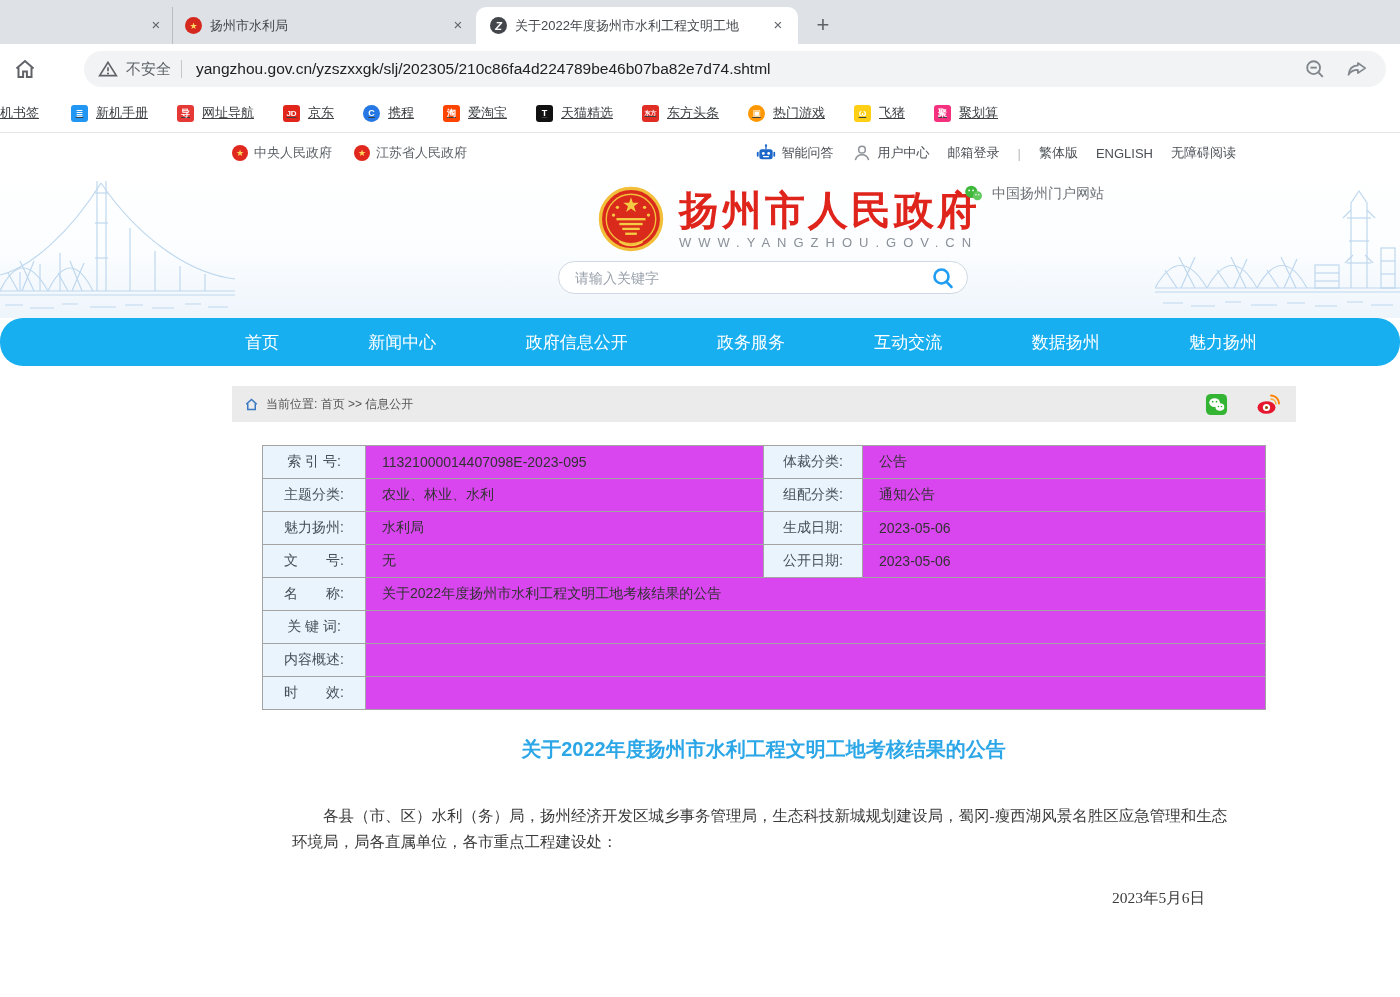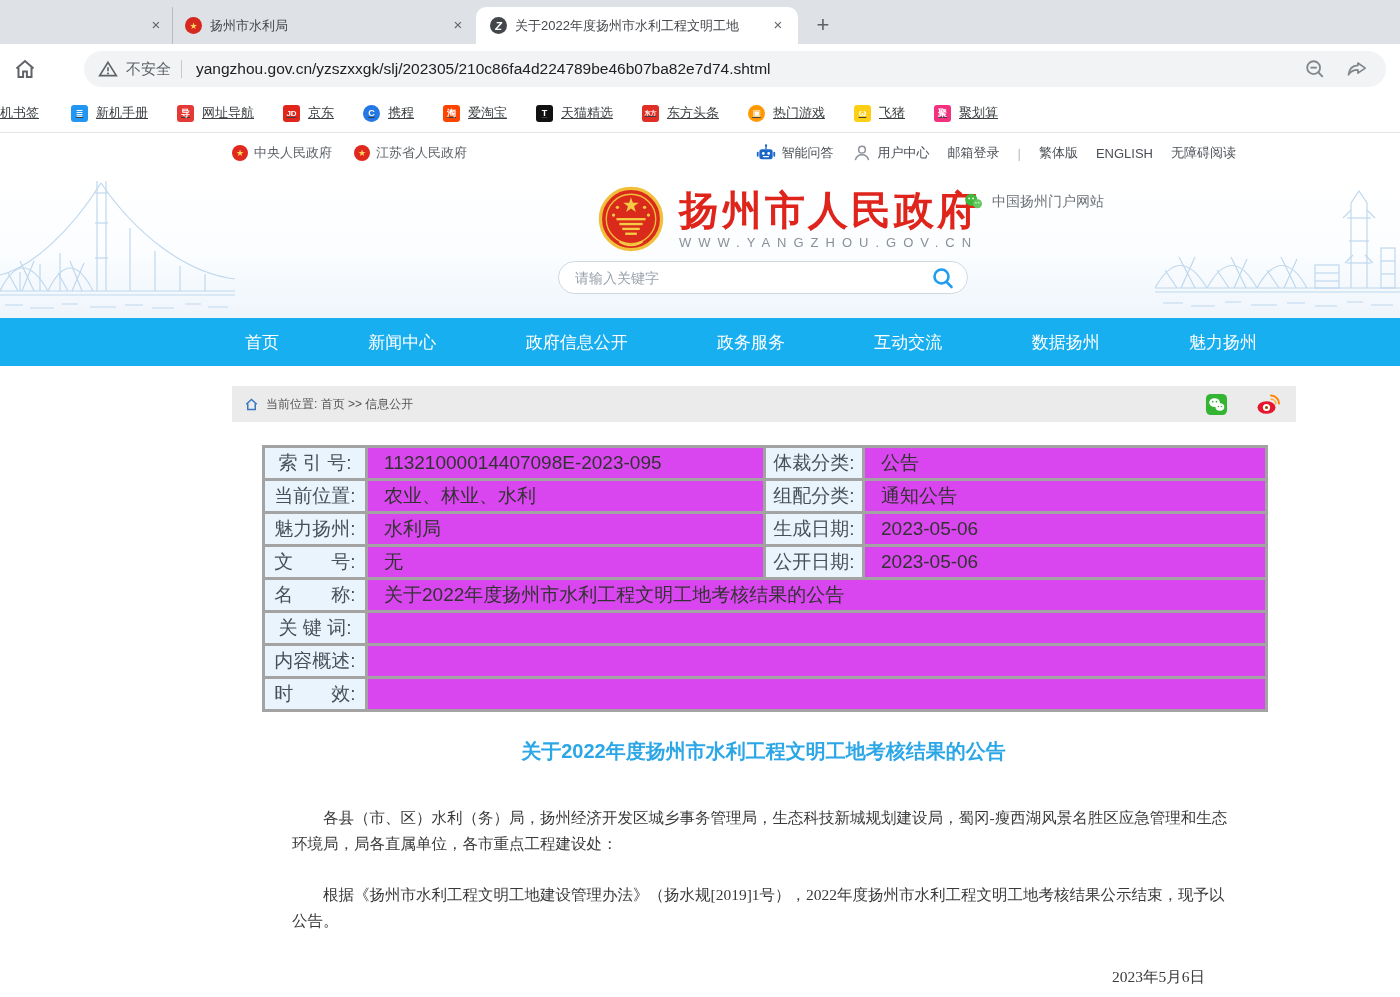--- a/index.html
+++ b/index.html
@@ -51,45 +51,45 @@
 
   
   .banner { height:145px; position:relative; overflow:hidden;
     background:linear-gradient(180deg,#ffffff 0%,#fbfdff 55%,#eef5fb 100%); }
   .bridge { position:absolute; top:0; pointer-events:none; }
   .bridge-left { left:0; } .bridge-right { right:0; }
   .logo-group { position:absolute; left:598px; top:13px; display:flex; align-items:center; }
   .emblem-big { width:66px; height:66px; margin-right:15px; flex:none; }
   .site-name { font-size:40px; font-weight:bold; color:#df241b; letter-spacing:3px; line-height:44px; }
   .site-domain { font-size:13px; color:#8a9099; letter-spacing:7px; margin-top:3px; }
-  .portal { position:absolute; left:963px; top:18px; display:flex; align-items:center;
+  .portal { position:absolute; left:963px; top:10px; display:flex; align-items:center;
     font-size:14px; color:#6b7075; }
   .portal svg { margin-right:8px; }
   .search-bar { position:absolute; left:558px; top:88px; width:410px; height:33px;
     border:1px solid #cfd8e2; border-radius:17px; background:#fff;
     display:flex; align-items:center; padding:0 12px 0 16px; }
   .search-input { flex:1; border:none; outline:none; font-size:14px; color:#333; background:transparent; }
   .search-input::placeholder { color:#9aa2ac; }
 
   
-  .nav { height:48px; background:#17aff0; }
+  .nav { height:48px; background:#17aff0;border-radius:23px; }
   .nav-inner { margin-left:245px; width:1012px; height:100%;
     display:flex; justify-content:space-between; align-items:center; }
   .nav-item { color:#fff; font-size:17px; cursor:pointer; }
 
   
   .card { width:1064px; margin:20px 0 0 232px; background:#fff; }
   .crumb-bar { height:36px; background:#ebebeb; display:flex; align-items:center; padding:0 16px 0 12px; }
   .crumb-text { font-size:12px; color:#555; margin-left:7px; }
   .crumb-icons { margin-left:auto; display:flex; align-items:center; }
   .crumb-icons > * { margin-left:28px; }
   .card-body { padding:23px 31px 0 30px; }
 
   .meta-table { width:1003px; border-collapse:collapse; table-layout:fixed; }
-  .meta-table td { border:3px solid #a3a3a3; height:33px; font-size:19px; }
+  .meta-table td { border:1px solid #a3a3a3; height:33px; font-size:14px; }
   td.lbl { background:#e9f4fc; text-align:center; color:#47505a; }
   td.val { padding-left:16px; color:#333; background:#d946ef; }
   .w-l1 { width:103px; } .w-v1 { width:398px; } .w-l2 { width:99px; } .w-v2 { width:403px; }
 
   .article-title { text-align:center; color:#2ba6e6; font-size:20px; font-weight:bold;
     margin:26px 0 0; }
   .article-p { font-family:"Liberation Serif","DejaVu Serif",serif; font-size:15.5px;
     color:#3a3a3a; line-height:26px; text-indent:2em; margin:0 30px; }
   .p1 { margin-top:40px; }
   .p2 { margin-top:25px; }
@@ -358,21 +358,21 @@
   <div class="card-body">
     <table class="meta-table">
       <tbody>
           <tr>
         <td class="lbl w-l1">索 引 号:</td>
         <td class="val w-v1">11321000014407098E-2023-095</td>
         <td class="lbl w-l2">体裁分类:</td>
         <td class="val w-v2">公告</td>
       </tr>
       <tr>
-        <td class="lbl">当前位置:</td>
+        <td class="lbl">主题分类:</td>
         <td class="val">农业、林业、水利</td>
         <td class="lbl">组配分类:</td>
         <td class="val">通知公告</td>
       </tr>
       <tr>
         <td class="lbl">魅力扬州:</td>
         <td class="val">水利局</td>
         <td class="lbl">生成日期:</td>
         <td class="val">2023-05-06</td>
       </tr>
@@ -397,18 +397,17 @@
       <tr>
         <td class="lbl">时　　效:</td>
         <td class="val" colspan="3"></td>
       </tr>
     </tbody>
       </table>
 
     <div class="article">
       <h1 class="article-title">关于2022年度扬州市水利工程文明工地考核结果的公告</h1>
       <p class="article-p p1">各县（市、区）水利（务）局，扬州经济开发区城乡事务管理局，生态科技新城规划建设局，蜀冈-瘦西湖风景名胜区应急管理和生态环境局，局各直属单位，各市重点工程建设处：</p>
-      <p class="article-p p2">根据《扬州市水利工程文明工地建设管理办法》（扬水规[2019]1号），2022年度扬州市水利工程文明工地考核结果公示结束，现予以公告。</p>
       <div class="article-date">2023年5月6日</div>
 
     </div>
   </div>
 </div>
 
 </body></html>

